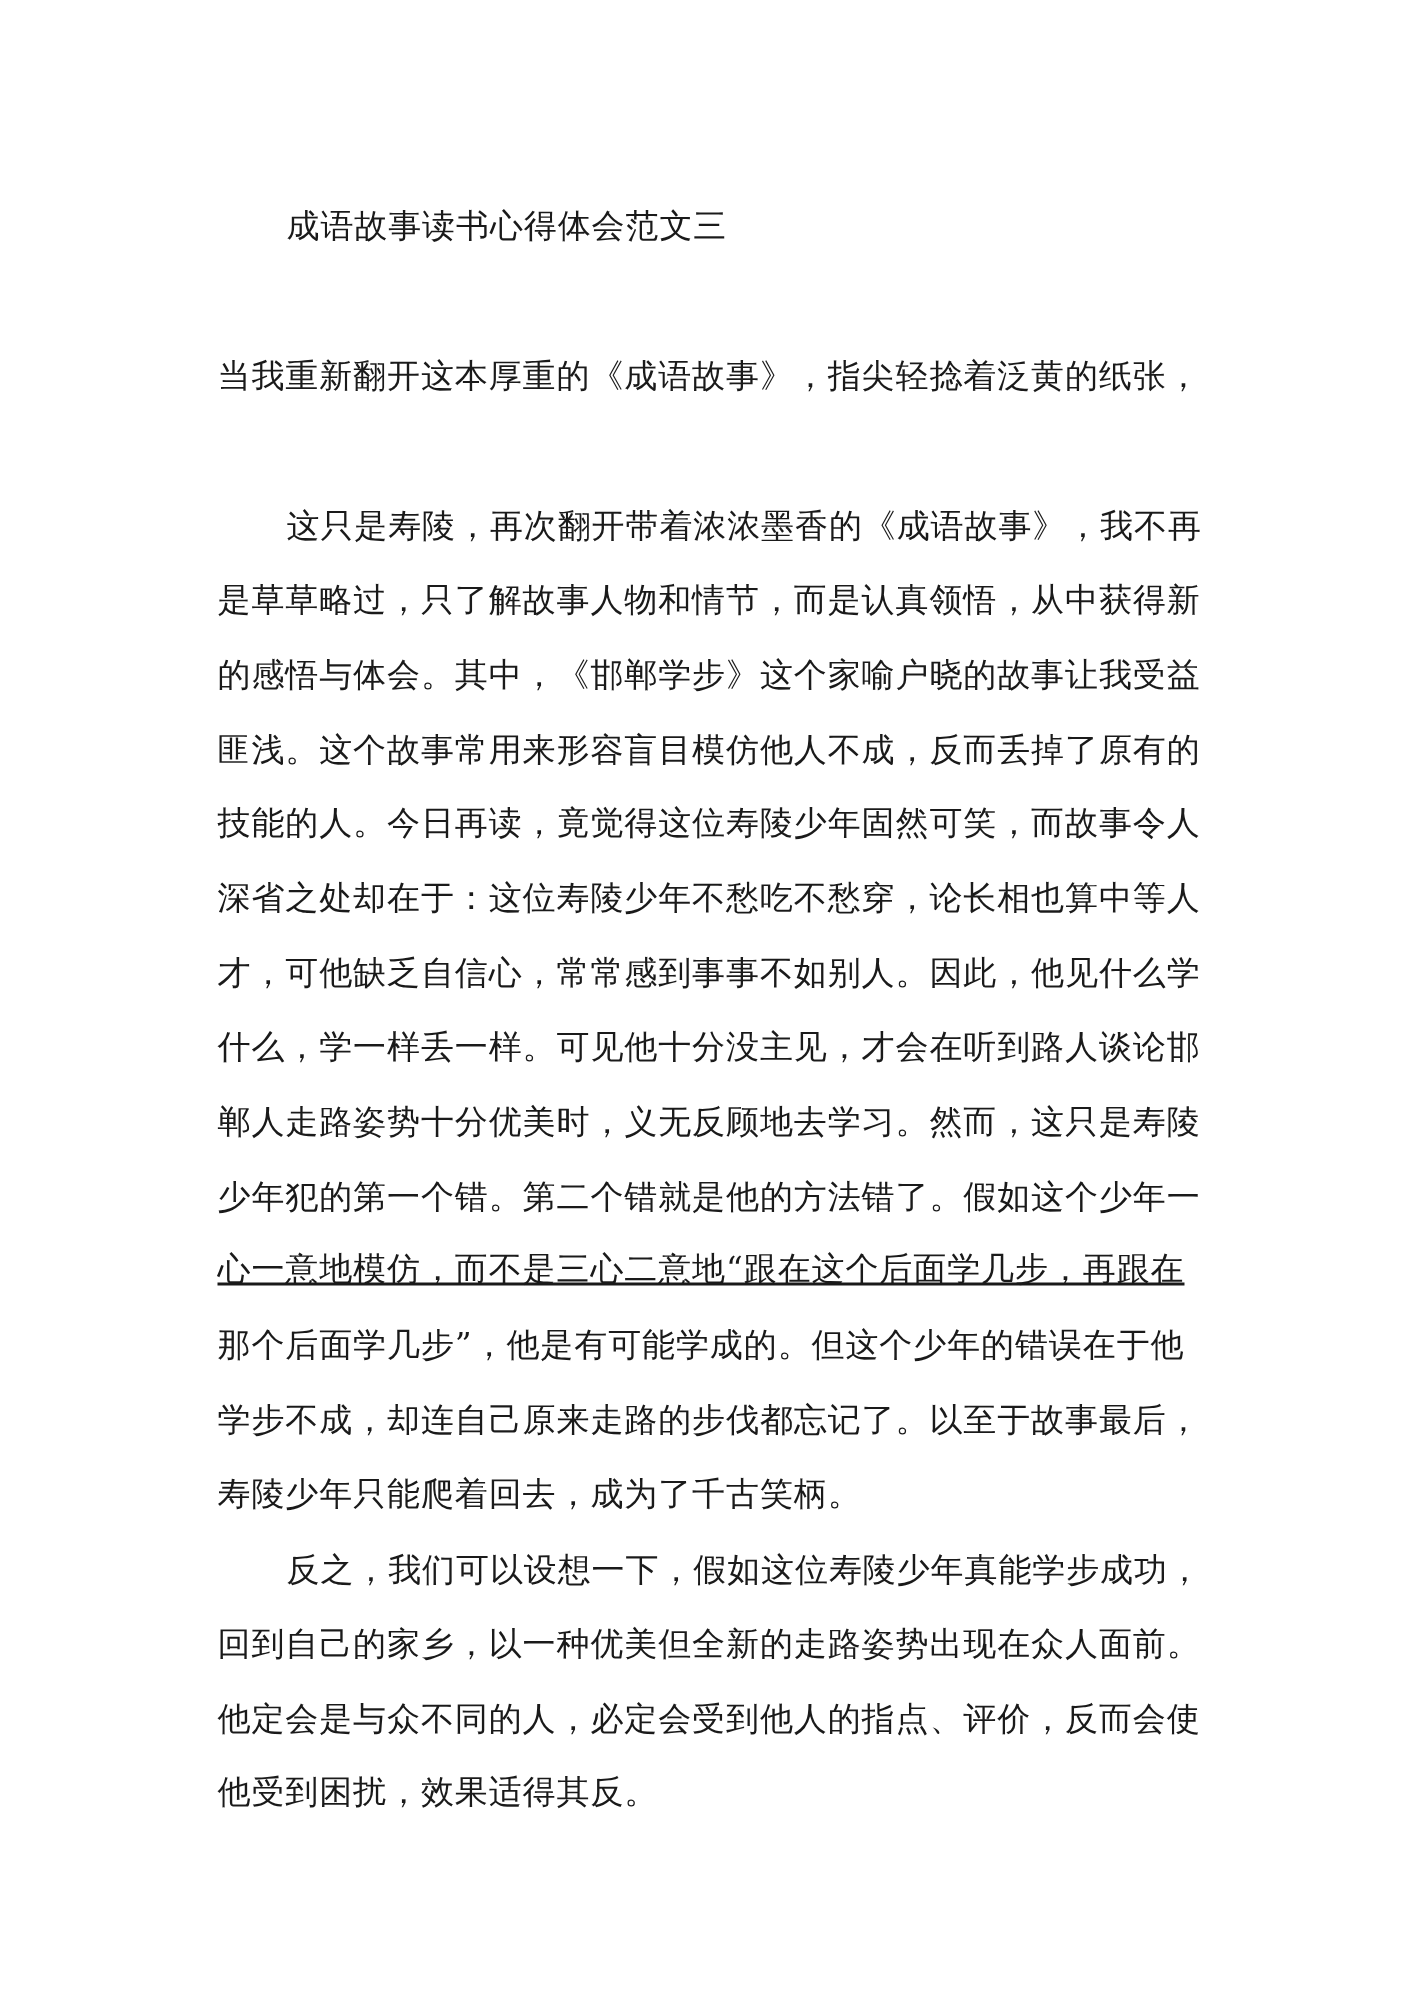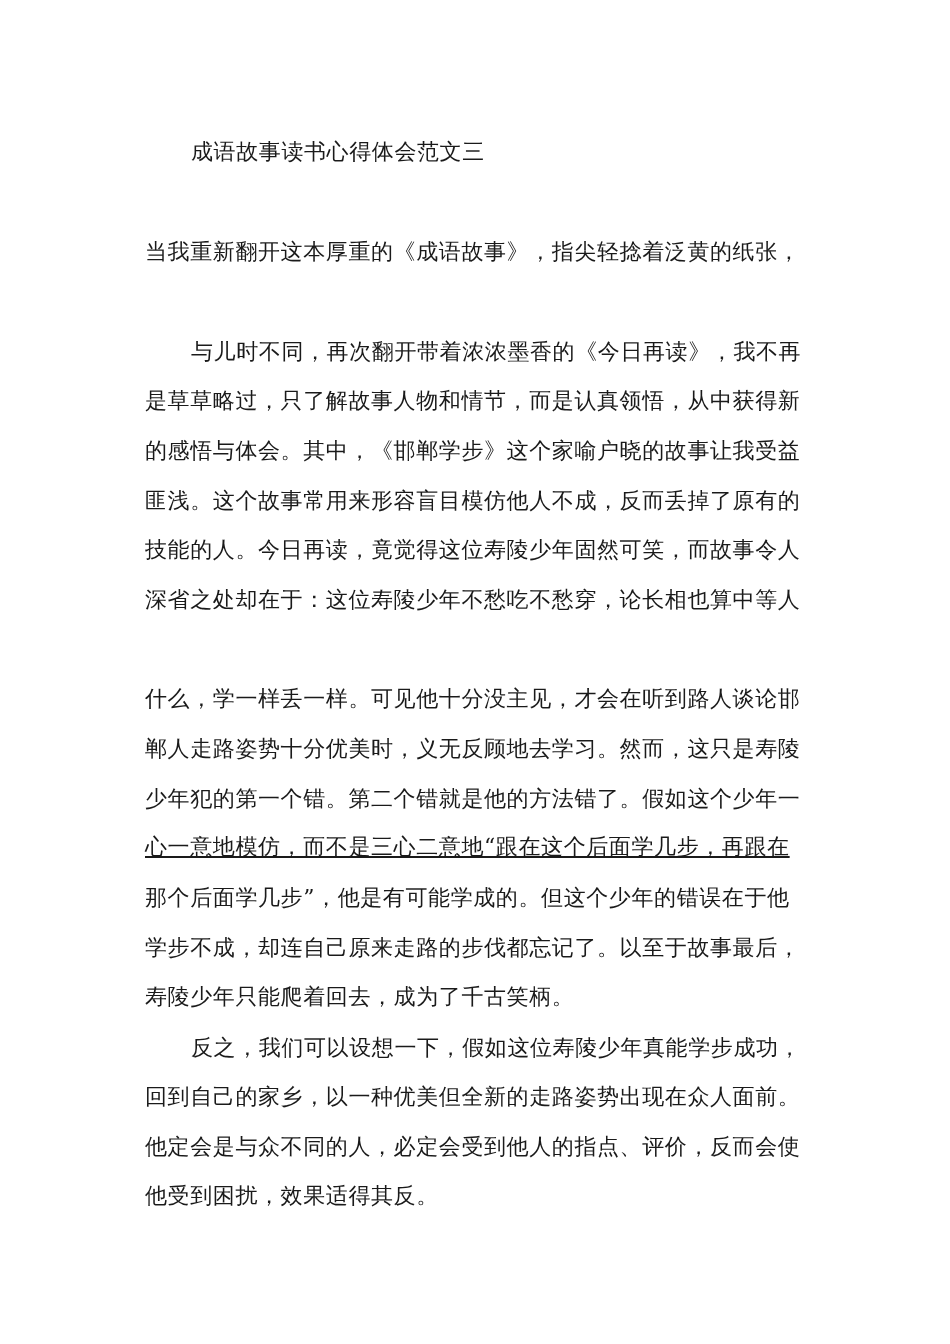--- a/index.html
+++ b/index.html
@@ -37,26 +37,27 @@
 </style>
 </head>
 <body>
 
 <div class="page">
 
   <div class="line indent" style="top:137px;">成语故事读书心得体会范文三</div>
 
   <div class="line" style="top:237px;">当我重新翻开这本厚重的《成语故事》，指尖轻捻着泛黄的纸张，</div>
 
-  <div class="line indent" style="top:337px;">与儿时不同，再次翻开带着浓浓墨香的《今日再读》，我不再</div>
+  <div class="line indent" style="top:337px;">这只是寿陵，再次翻开带着浓浓墨香的《成语故事》，我不再</div>
   <div class="line" style="top:436px;">的感悟与体会。其中，《邯郸学步》这个家喻户晓的故事让我受益</div>
   <div class="line" style="top:386px;">是草草略过，只了解故事人物和情节，而是认真领悟，从中获得新</div>
   <div class="line" style="top:486px;">匪浅。这个故事常用来形容盲目模仿他人不成，反而丢掉了原有的</div>
   <div class="line" style="top:535px;">技能的人。今日再读，竟觉得这位寿陵少年固然可笑，而故事令人</div>
   <div class="line" style="top:585px;">深省之处却在于：这位寿陵少年不愁吃不愁穿，论长相也算中等人</div>
+  <div class="line" style="top:635px;">才，可他缺乏自信心，常常感到事事不如别人。因此，他见什么学</div>
   <div class="line" style="top:684px;">什么，学一样丢一样。可见他十分没主见，才会在听到路人谈论邯</div>
   <div class="line" style="top:734px;">郸人走路姿势十分优美时，义无反顾地去学习。然而，这只是寿陵</div>
   <div class="line" style="top:784px;">少年犯的第一个错。第二个错就是他的方法错了。假如这个少年一</div>
   <div class="line" style="top:832px;text-decoration:underline;">心一意地模仿，而不是三心二意地“跟在这个后面学几步，再跟在</div>
   <div class="line" style="top:883px;">那个后面学几步”，他是有可能学成的。但这个少年的错误在于他</div>
   <div class="line" style="top:933px;">学步不成，却连自己原来走路的步伐都忘记了。以至于故事最后，</div>
   <div class="line" style="top:982px;">寿陵少年只能爬着回去，成为了千古笑柄。</div>
 
   <div class="line indent" style="top:1033px;">反之，我们可以设想一下，假如这位寿陵少年真能学步成功，</div>
   <div class="line" style="top:1082px;">回到自己的家乡，以一种优美但全新的走路姿势出现在众人面前。</div>

